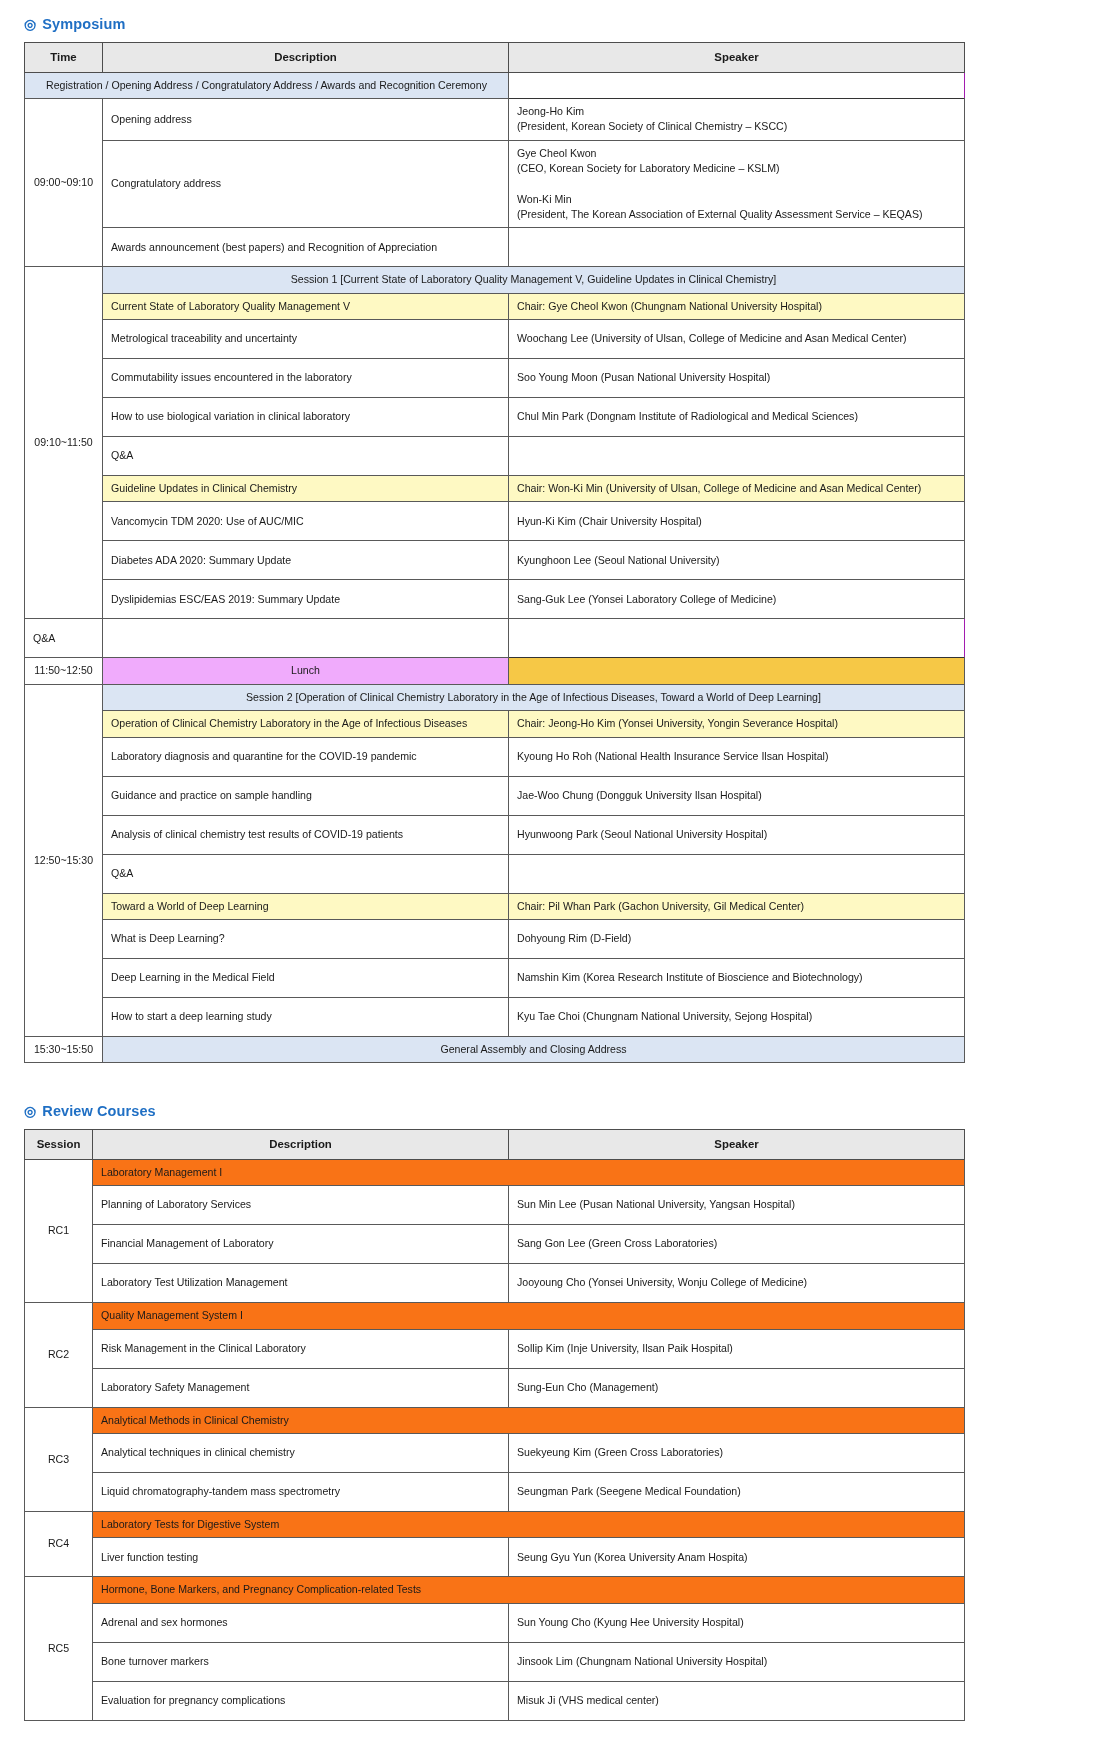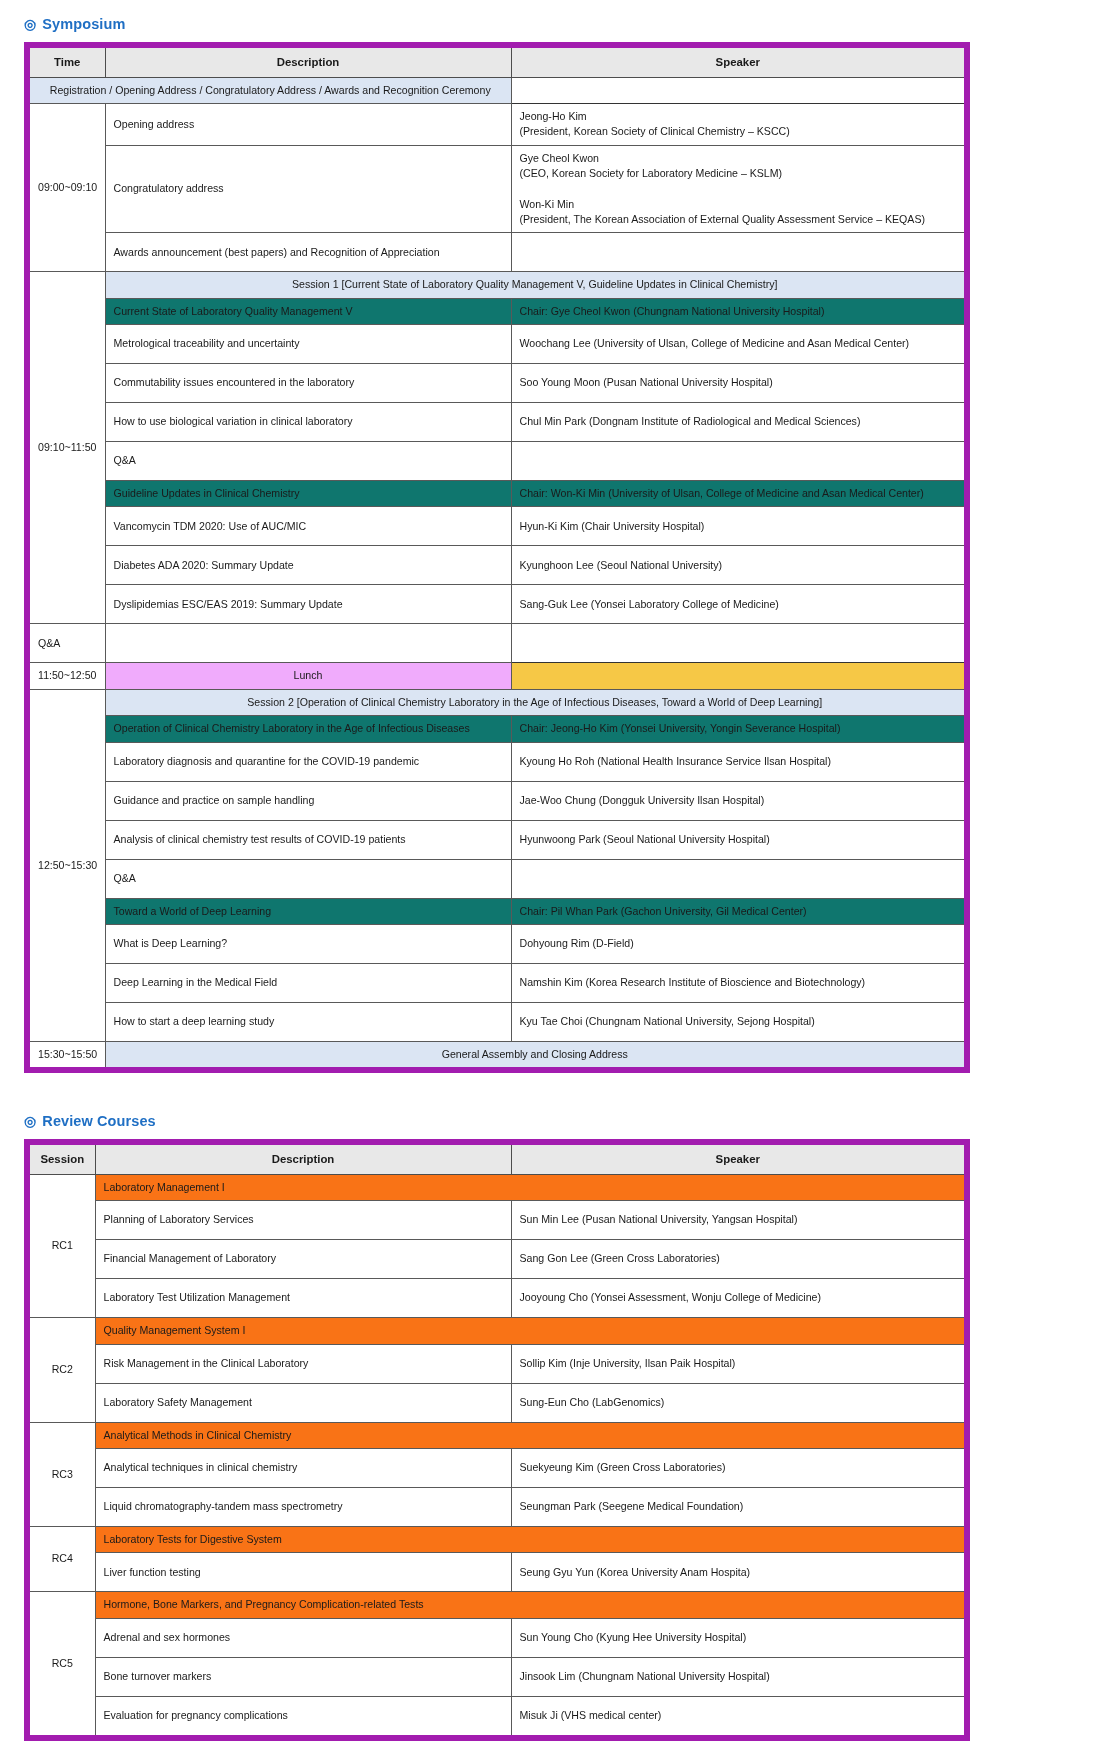--- a/index.html
+++ b/index.html
@@ -41,21 +41,21 @@
 
   .block { margin-bottom: 40px; }
   .block.tight { margin-bottom: 38px; }
 
   
   table.sched {
     border-collapse: collapse;
     width: 940px;
     margin-left: 2px;
     table-layout: fixed;
-    border: 6px solid #a21caf;
+    border: 1px solid #a21caf;
   }
   table.sched td, table.sched th {
     border: 1px solid #595959;
     font-size: 10.6px;
     font-weight: normal;
     padding: 5px 8px;
     vertical-align: middle;
     line-height: 1.45;
     color: #1a1a1a;
     word-wrap: break-word;
@@ -89,21 +89,21 @@
   }
   td.banner {
     background: #dbe5f3;
     font-weight: bold;
     text-align: center;
     font-size: 11.1px;
     padding: 6px 6px;
     margin-top: 36px;
   }
   td.subhead {
-    background: #0f766e;
+    background: #fef9c3;
     font-weight: bold;
     font-size: 10.9px;
   }
   td.subhead-rc {
     background: #f97316;
     font-weight: bold;
     font-size: 10.9px;
   }
   td.lunch {
     background: #f0abfc;
@@ -285,33 +285,33 @@
           <tr>
             <td class="plain rowtall">Planning of Laboratory Services</td>
             <td class="plain rowtall">Sun Min Lee (Pusan National University, Yangsan Hospital)</td>
           </tr>
           <tr>
             <td class="plain rowtall">Financial Management of Laboratory</td>
             <td class="plain rowtall">Sang Gon Lee (Green Cross Laboratories)</td>
           </tr>
           <tr>
             <td class="plain rowtall">Laboratory Test Utilization Management</td>
-            <td class="plain rowtall">Jooyoung Cho (Yonsei Assessment, Wonju College of Medicine)</td>
+            <td class="plain rowtall">Jooyoung Cho (Yonsei University, Wonju College of Medicine)</td>
           </tr>
           <tr class="grp-top">
             <td class="time" rowspan="3">RC2</td>
             <td class="subhead-rc" colspan="2">Quality Management System I</td>
           </tr>
           <tr>
             <td class="plain rowtall">Risk Management in the Clinical Laboratory</td>
             <td class="plain rowtall">Sollip Kim (Inje University, Ilsan Paik Hospital)</td>
           </tr>
           <tr>
             <td class="plain rowtall">Laboratory Safety Management</td>
-            <td class="plain rowtall">Sung-Eun Cho (LabGenomics)</td>
+            <td class="plain rowtall">Sung-Eun Cho (Management)</td>
           </tr>
           <tr class="grp-top">
             <td class="time" rowspan="3">RC3</td>
             <td class="subhead-rc" colspan="2">Analytical Methods in Clinical Chemistry</td>
           </tr>
           <tr>
             <td class="plain rowtall">Analytical techniques in clinical chemistry</td>
             <td class="plain rowtall">Suekyeung Kim (Green Cross Laboratories)</td>
           </tr>
           <tr>

